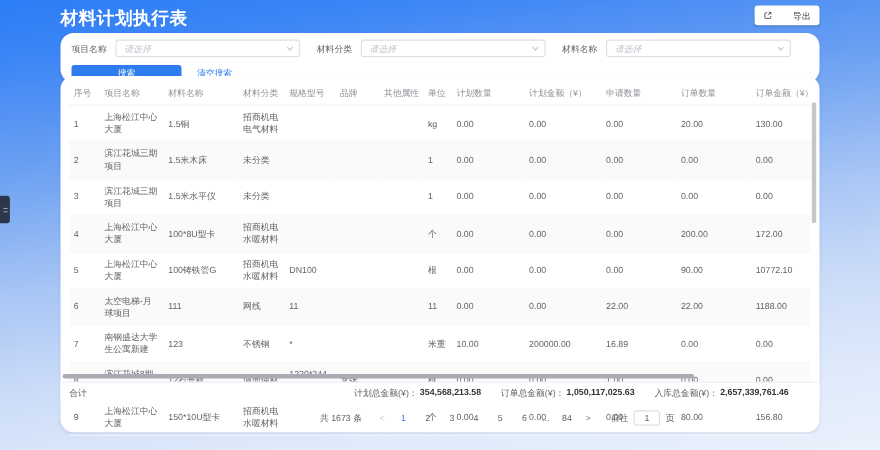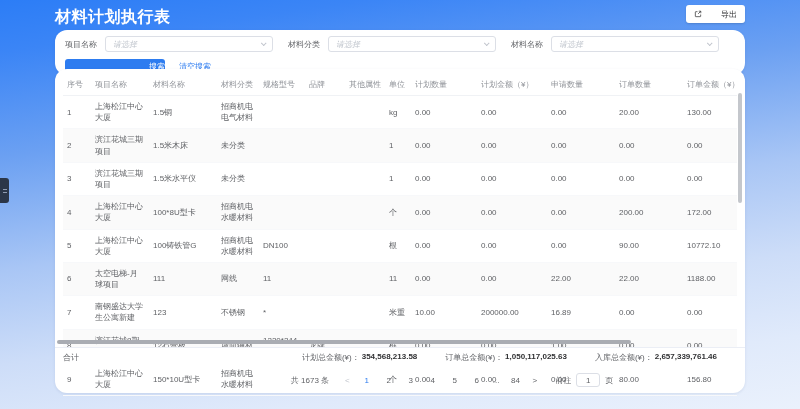--- a/index.html
+++ b/index.html
@@ -31,38 +31,38 @@
   
   .filter-row { display:flex; align-items:center; }
   .filter-field { display:flex; align-items:center; margin-right:15px; }
   .filter-label { font-size:8px; color:#606266; margin-right:8px; white-space:nowrap; }
   .select-box { width:168px; height:16px; border:1px solid #dcdfe6; border-radius:3px; background:#fff;
     display:flex; align-items:center; justify-content:space-between; padding:0 7px; cursor:pointer; }
   .select-placeholder { font-size:8px; color:#bfc4cc;font-style:italic; }
   .chev { width:4px; height:4px; border-right:1px solid #c0c4cc; border-bottom:1px solid #c0c4cc; transform:rotate(45deg) translateY(-1px); }
   .filter-actions { margin-top:7px; display:flex; align-items:center; }
   .search-btn { width:100px; height:15px; background:#2d7cf0; color:#fff; font-size:8px; border:none; border-radius:3px; cursor:pointer;
-    font-family:"Liberation Sans", sans-serif;text-align:right; }
+    font-family:"Liberation Sans", sans-serif; }
   .clear-link { margin-left:14px; font-size:8px; color:#2d7cf0; cursor:pointer;text-align:center; }
 
   
   table { border-collapse:collapse; table-layout:fixed; width:674px; margin-left:8px; font-size:8px; }
   th { color:#909399; font-weight:normal; text-align:left; padding:5px 4px; border-bottom:1px solid #f0f2f5; white-space:nowrap; overflow:hidden; }
   td { color:#606266; text-align:left; padding:5px 4px; vertical-align:middle; line-height:1.4; word-break:break-all; border-bottom:1px solid #f7f8fa; }
   tbody tr:nth-child(even) { background:#fafafa; }
 
   
   .vscroll { position:absolute; right:3px; top:24px; width:4px; height:110px; background:#c4c7cc; border-radius:2px; cursor:pointer; }
   .hscroll { position:absolute; left:2px; bottom:49px; width:574px; height:4px; background:#a9acb2; border-radius:2px; cursor:pointer; }
 
   
   .summary-row { position:absolute; left:0; right:0; bottom:26px; height:20px; border-top:1px solid #ebeef5;
     display:flex; align-items:center; font-size:8px; padding:0 28px 0 8px; background:#fff; }
   .summary-label { color:#606266; }
-  .summary-items { margin-left:auto; display:flex; gap:28px; }
+  .summary-items { margin-left:auto; display:flex; gap:18px; }
   .summary-item { display:flex; }
   .summary-item .lb { color:#606266; }
   .summary-item .vl { color:#303133; font-weight:bold; margin-left:2px; }
 
   
   .pager-row { position:absolute; left:0; right:0; bottom:0; height:26px; display:flex; align-items:center; justify-content:center; }
   .pager-inner { display:flex; align-items:center; font-size:8px; color:#606266; transform:translateX(52px); }
   .pager-total { margin-right:10px; }
   .pg-arrow { margin:0 6px; cursor:pointer; color:#606266; }
   .pg-arrow.disabled { color:#c0c4cc; }

